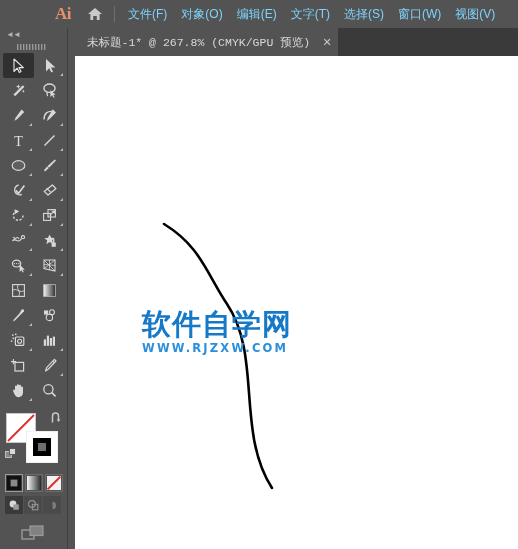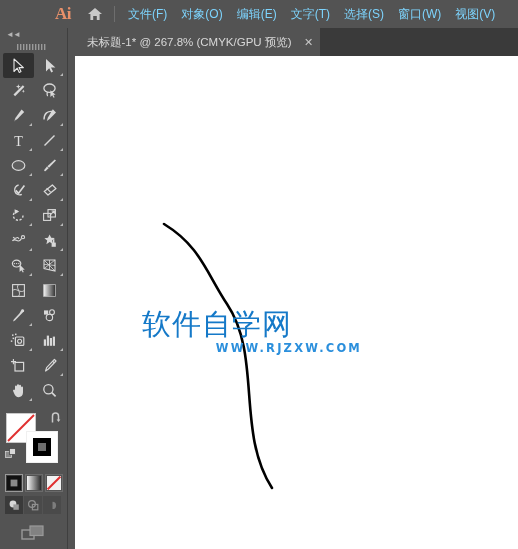--- a/index.html
+++ b/index.html
@@ -33,48 +33,47 @@
   
   .tabbar{
     position:absolute; left:75px; top:28px; width:443px; height:28px;
     background:#3a3a3a;
   }
   .doc-tab{
     position:absolute; left:0; top:0; height:28px;
     background:#535353; display:flex; align-items:center;
     padding:0 0 0 12px;
   }
-  .doc-tab-label{ color:#d8d8d8; font-size:11.5px; white-space:nowrap; }
+  .doc-tab-label{ color:#d8d8d8; font-size:11.5px; white-space:nowrap;font-family:Liberation Mono, monospace; }
   .doc-tab-close{
     width:22px; height:28px; display:flex; align-items:center; justify-content:center;
     color:#c8c8c8; font-size:11px; margin-left:6px;
   }
 
   
   .canvas-wrap{
     position:absolute; left:75px; top:56px; width:443px; height:493px;
     background:#ffffff; overflow:hidden;
   }
   .canvas-svg{ position:absolute; left:0; top:0; }
 
   
   .watermark{
     position:absolute; left:67px; top:252px; width:220px;
     text-align:left; user-select:none;
   }
   .wm-cn{
-    color:#1579c8; font-size:29px; font-weight:normal; letter-spacing:1px;
+    color:#1579c8; font-size:29px; font-weight:bold; letter-spacing:1px;
     line-height:32px; white-space:nowrap;
     font-family:"DejaVu Sans","Liberation Sans",sans-serif;
   }
   .wm-en{
     color:#2b8fdc; font-size:11.5px; font-weight:bold; letter-spacing:2.2px;
     line-height:14px; white-space:nowrap; margin-top:1px;
     font-family:"DejaVu Sans","Liberation Sans",sans-serif;
-    text-align:right;
   }
 
   
   .toolbar{
     position:absolute; left:0; top:28px; width:68px; height:521px;
     background:#535353; border-right:1px solid #3f3f3f;
   }
   .tb-collapse{
     height:13px; display:flex; align-items:center; padding-left:6px;
     color:#b4b4b4; font-size:8px; letter-spacing:-1px;

